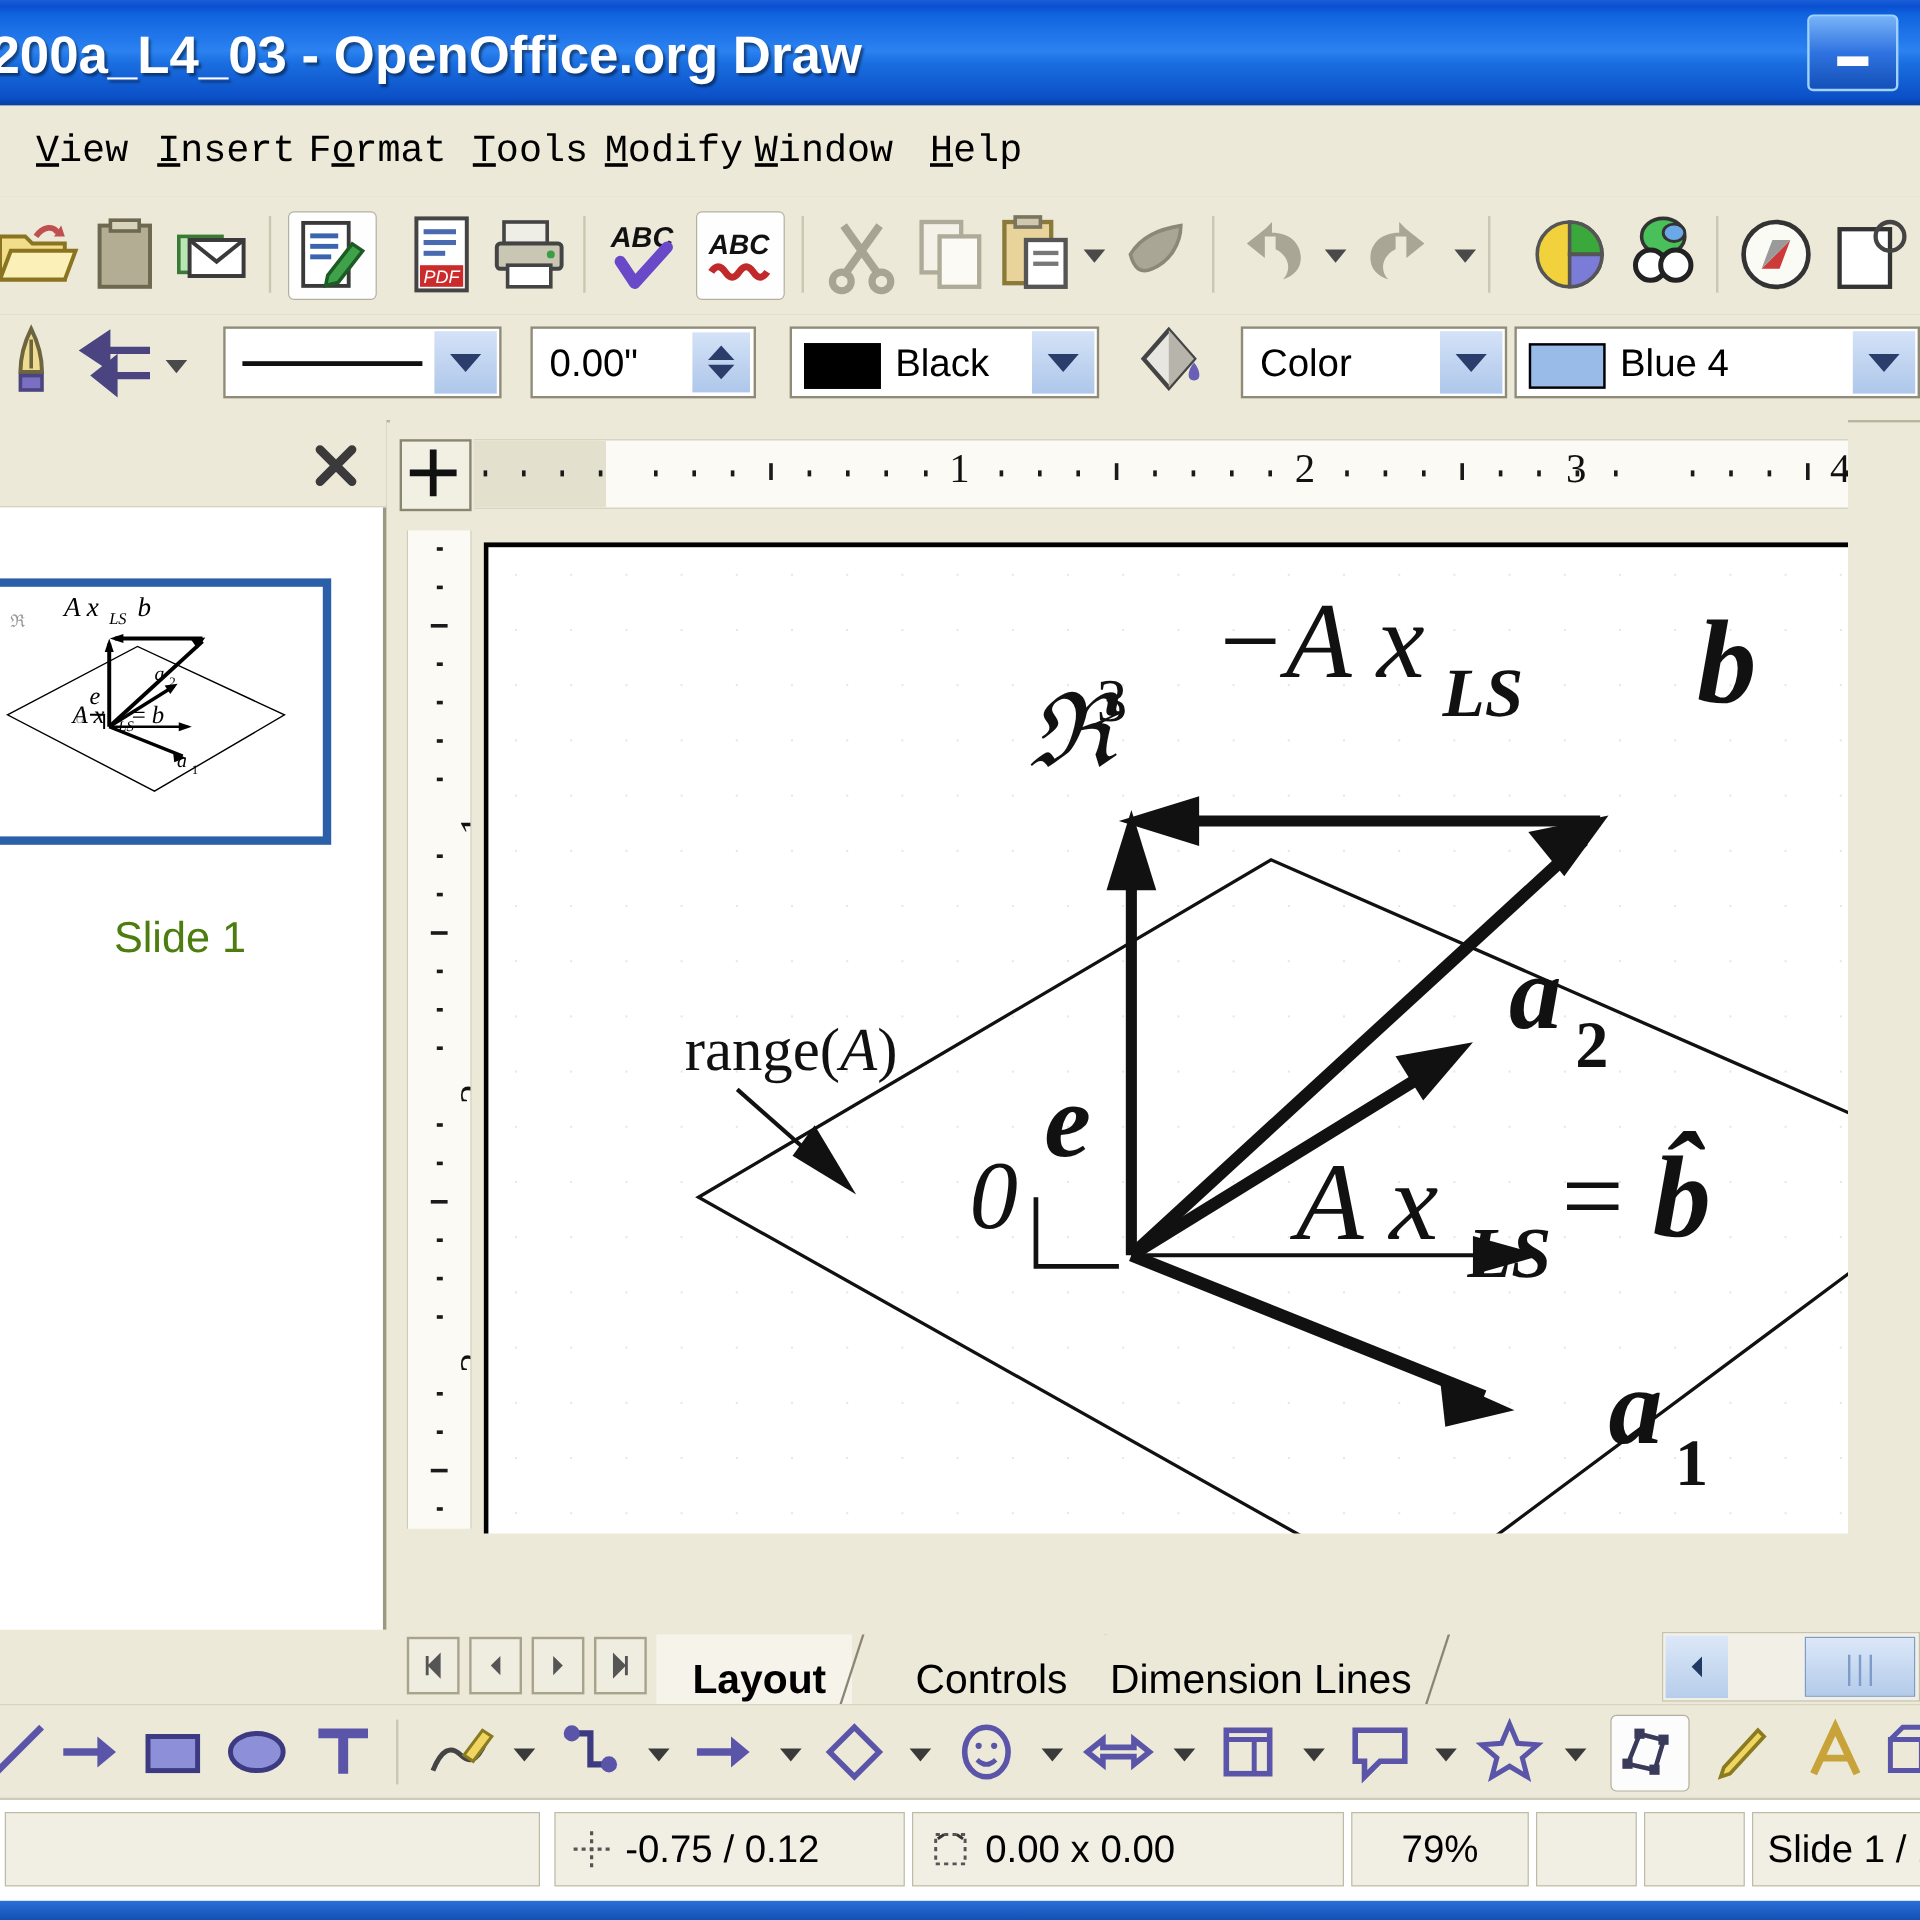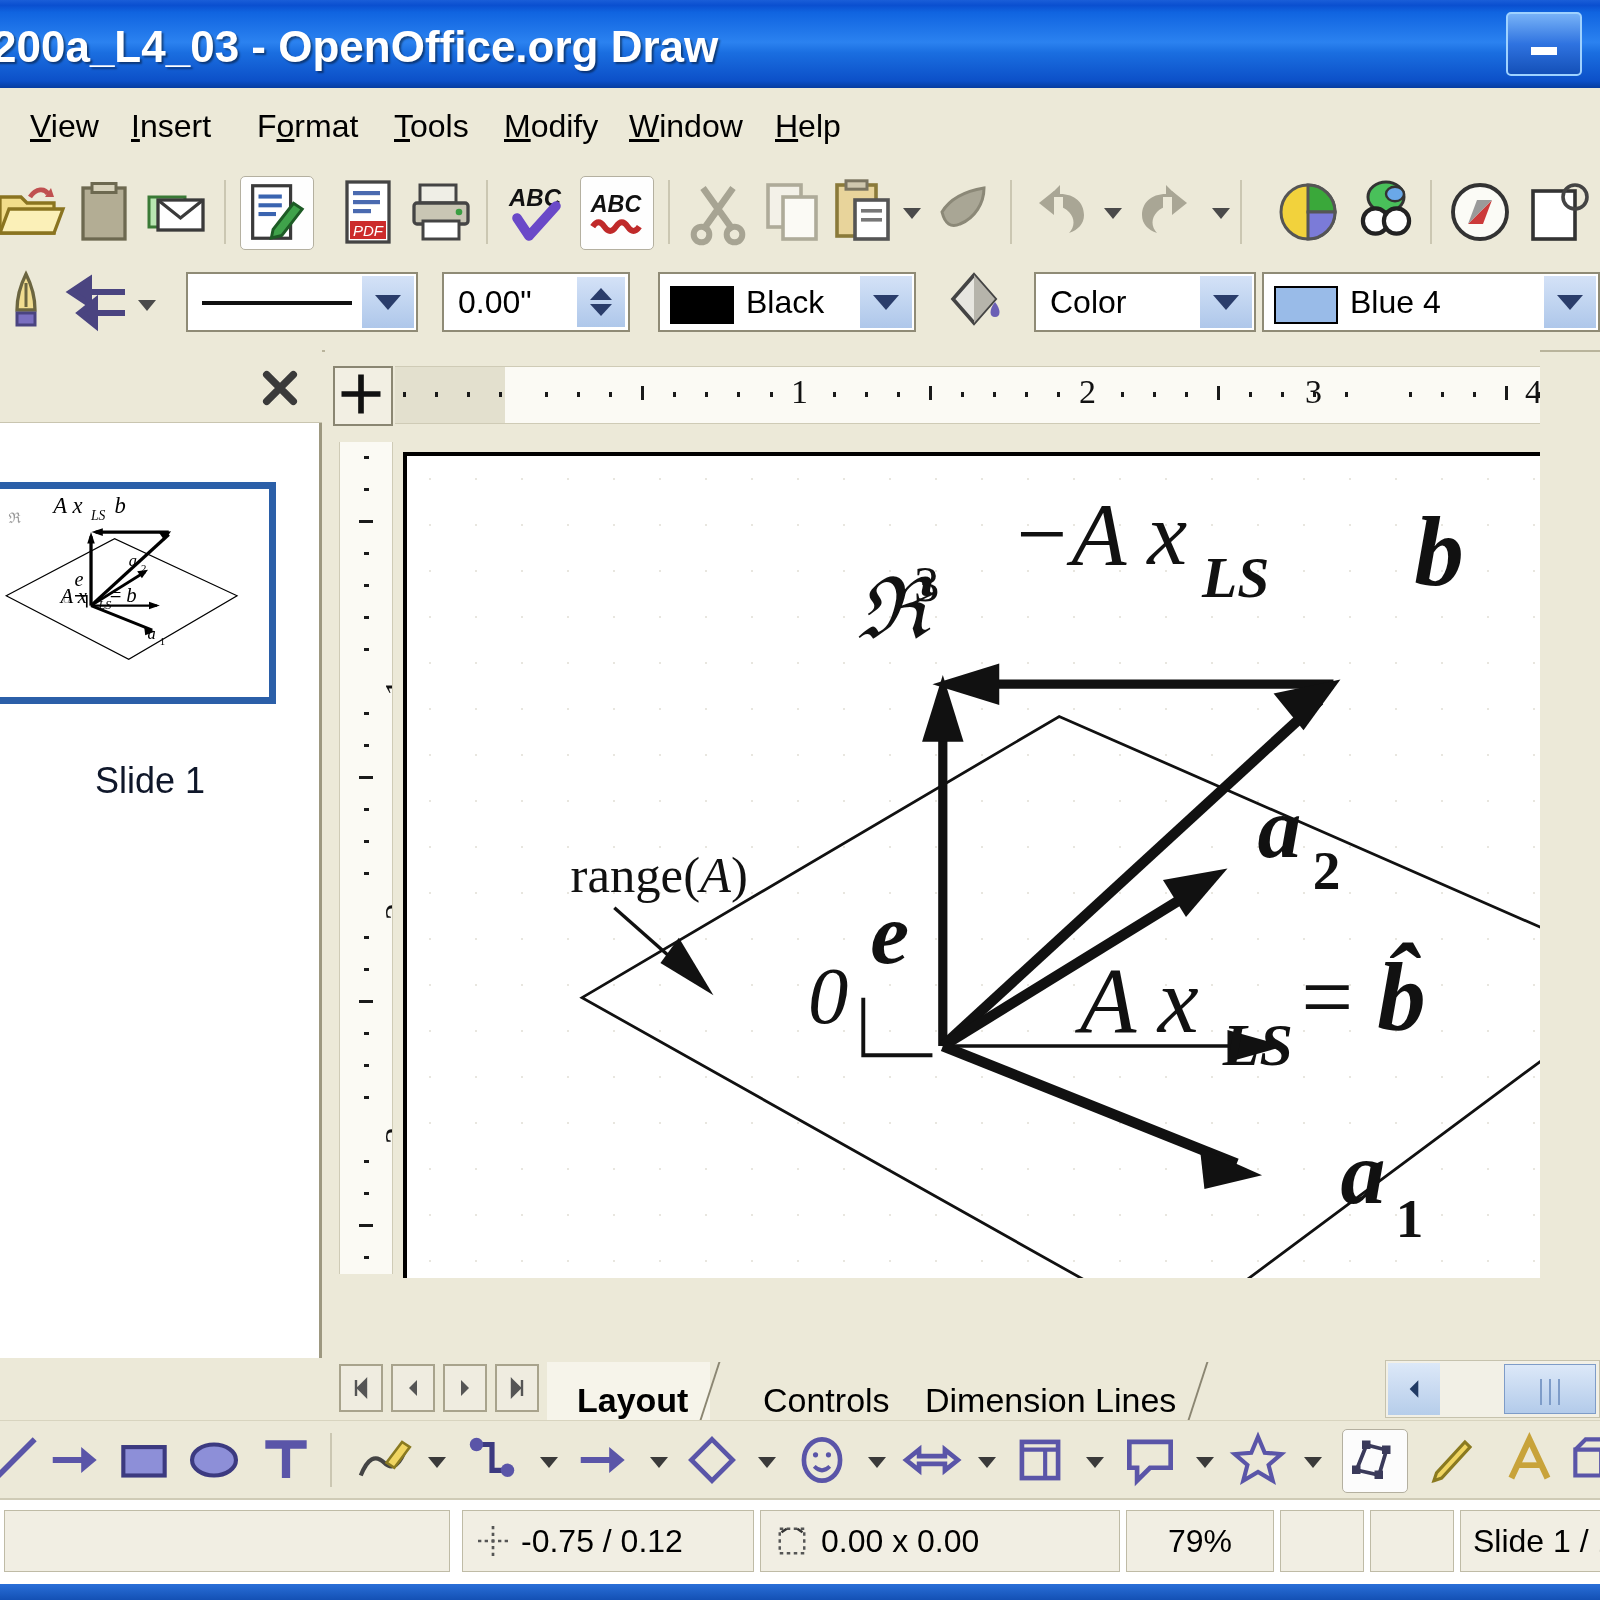--- a/index.html
+++ b/index.html
@@ -37,21 +37,21 @@
   #btn-min{left:1506px;}
 
   
   .menubar{
     position:absolute;left:0;top:88px;width:1600px;height:76px;
     background:#ece9d8;border-bottom:1px solid #d6d2bd;
   }
   .menu-item{
     position:absolute;top:18px;height:40px;line-height:40px;
     font-size:32px;color:#000;white-space:nowrap;
-    font-family:Liberation Sans, sans-serif;
+    font-family:Liberation Mono, monospace;
   }
   .menu-item u{text-decoration:underline;}
 
   
   .toolbar1{
     position:absolute;left:0;top:164px;width:1600px;height:98px;
     background:#ece9d8;border-bottom:1px solid #c8c4ae;
   }
   .toolbar2{
     position:absolute;left:0;top:262px;width:1600px;height:88px;
@@ -94,21 +94,21 @@
   }
   .sp-header{position:absolute;left:0;top:0;width:322px;height:72px;background:#ece9d8;border-bottom:1px solid #c9c5b0;}
   .sp-close{position:absolute;right:22px;top:18px;width:40px;height:40px;}
   .sp-body{position:absolute;left:0;top:73px;width:319px;bottom:0;background:#fff;border-top:1px solid #fff;}
   .thumb{
     position:absolute;left:-24px;top:58px;width:300px;height:222px;
     background:#fff;border:7px solid #2b5fa8;box-sizing:border-box;
   }
   .sp-label{
     position:absolute;left:0;top:336px;width:300px;text-align:center;
-    font-size:36px;color:#0f172a;
+    font-size:36px;color:#4d7c0f;
   }
 
   
   .docarea{
     position:absolute;left:325px;top:350px;right:0;height:1008px;
     background:#ece9d8;
   }
   .ruler-corner{
     position:absolute;left:8px;top:16px;width:56px;height:56px;
     border:2px solid #8a8672;background:#f2efe3;

